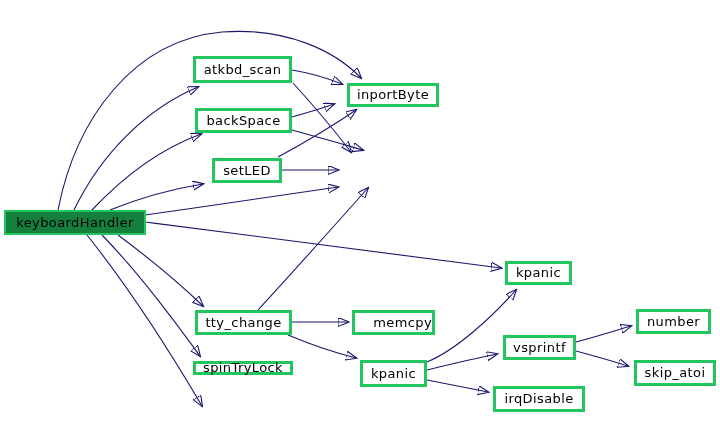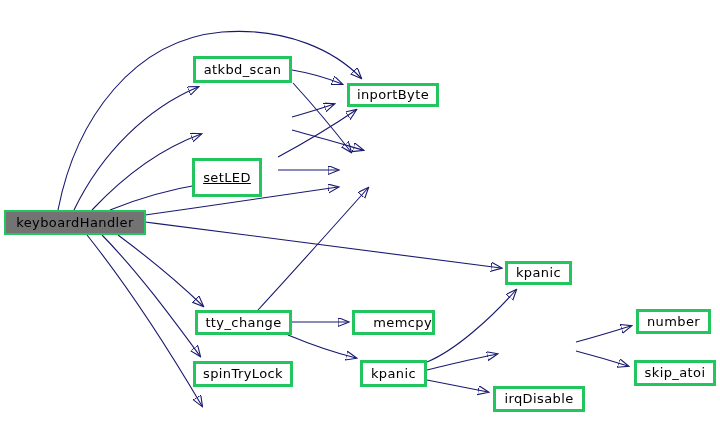--- a/index.html
+++ b/index.html
@@ -35,21 +35,21 @@
     color: #000000;
     font-size: 13px;
     letter-spacing: 0.4px;
     display: flex;
     align-items: center;
     justify-content: center;
     white-space: nowrap;
     cursor: pointer;
   }
   .node.root {
-    background: #737373;
+    background: #15803d;
     border-width: 2px;
     cursor: default;
   }
   .node span {
     display: block;
     line-height: 1;
     padding-bottom: 1px;
   }
 </style>
 </head>
@@ -90,51 +90,57 @@
   </svg>
 
   <div class="node root" style="left:4px; top:210px; width:142px; height:25px;">
     <span>keyboardHandler</span>
   </div>
 
   <div class="node" style="left:193px; top:56px; width:99px; height:27px;">
     <span>atkbd_scan</span>
   </div>
 
+  <div class="node" style="left:195px; top:108px; width:97px; height:25px;">
+    <span>backSpace</span>
+  </div>
 
-  <div class="node" style="left:192px; top:158px; width:70px; height:39px;text-decoration:underline;">
+  <div class="node" style="left:212px; top:158px; width:70px; height:25px;">
     <span>setLED</span>
   </div>
 
   <div class="node" style="left:347px; top:83px; width:92px; height:24px;">
     <span>inportByte</span>
   </div>
 
 
   <div class="node" style="left:505px; top:261px; width:67px; height:24px;">
     <span>kpanic</span>
   </div>
 
   <div class="node" style="left:195px; top:310px; width:97px; height:25px;">
     <span>tty_change</span>
   </div>
 
   <div class="node" style="left:352px; top:310px; width:83px; height:25px;justify-content:flex-end;">
     <span>memcpy</span>
   </div>
 
-  <div class="node" style="left:193px; top:361px; width:100px; height:26px;">
+  <div class="node" style="left:193px; top:361px; width:100px; height:14px;">
     <span>spinTryLock</span>
   </div>
 
 
   <div class="node" style="left:360px; top:360px; width:67px; height:27px;">
     <span>kpanic</span>
   </div>
 
+  <div class="node" style="left:503px; top:335px; width:73px; height:25px;">
+    <span>vsprintf</span>
+  </div>
 
   <div class="node" style="left:493px; top:386px; width:92px; height:26px;">
     <span>irqDisable</span>
   </div>
 
   <div class="node" style="left:636px; top:309px; width:75px; height:25px;">
     <span>number</span>
   </div>
 
   <div class="node" style="left:634px; top:360px; width:82px; height:26px;">

